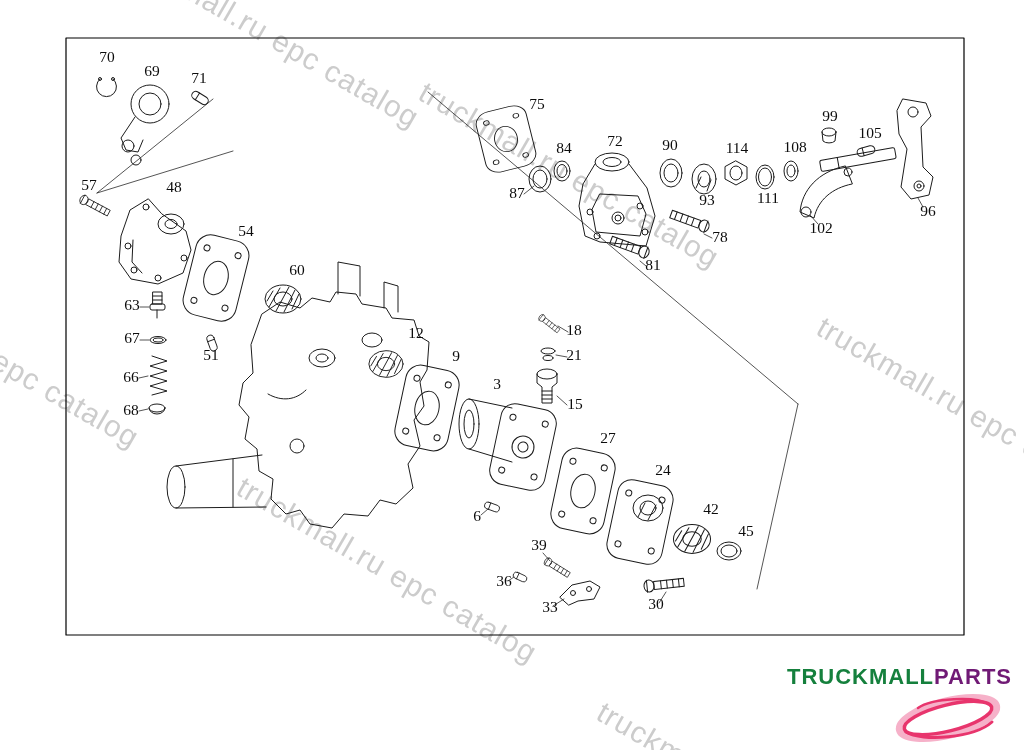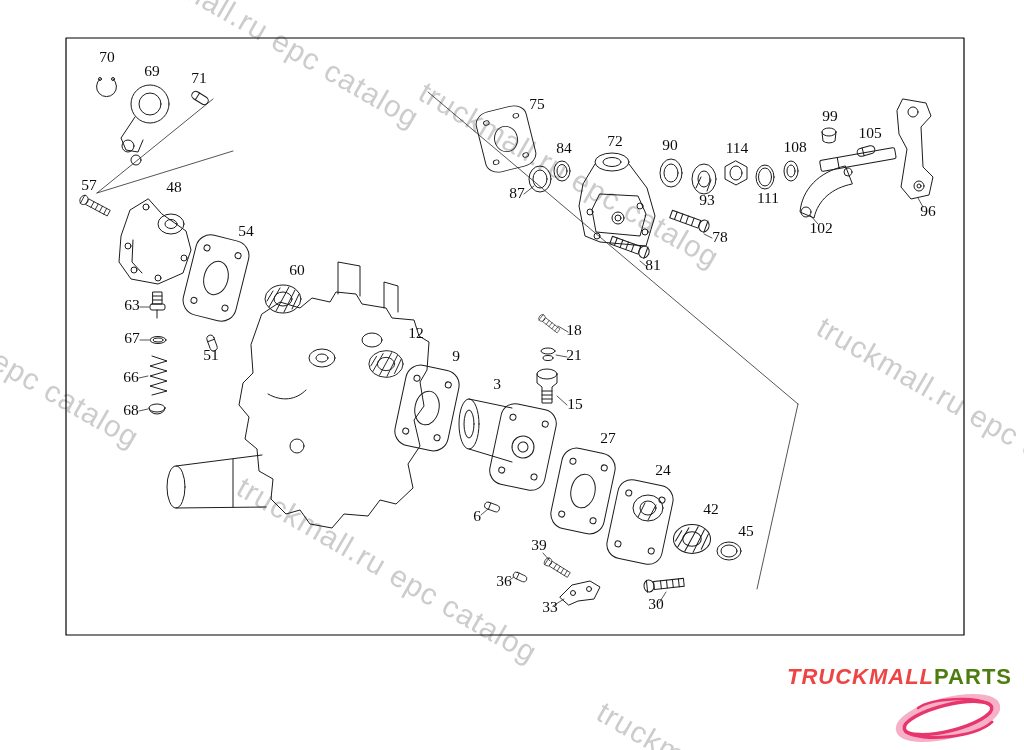--- a/index.html
+++ b/index.html
@@ -22,22 +22,22 @@
   #art .thin line{stroke-width:0.75;}
   #part-labels text{
     font-family:"Liberation Serif","DejaVu Serif",serif;
     font-size:15.5px;fill:#0c0c0c;stroke:none;
   }
   
   .logo{
     position:absolute;right:12px;top:664px;z-index:3;
     font-weight:bold;font-size:22px;letter-spacing:1px;white-space:nowrap;
   }
-  .logo-gray{color:#ef4444;font-style:italic;}
-  .logo-accent{color:#4d7c0f;text-align:center;}
+  .logo-gray{color:#15803d;}
+  .logo-accent{color:#701a75;text-align:center;}
   .swoosh{position:absolute;right:16px;top:688px;z-index:3;}
 </style>
 </head>
 <body>
 
 <div class="wm" style="left:130px;top:-65px">truckmall.ru epc catalog</div>
 <div class="wm" style="left:430px;top:75px">truckmall.ru epc catalog</div>
 <div class="wm" style="left:-150px;top:255px">truckmall.ru epc catalog</div>
 <div class="wm" style="left:828px;top:310px">truckmall.ru epc catalog</div>
 <div class="wm" style="left:248px;top:470px">truckmall.ru epc catalog</div>

